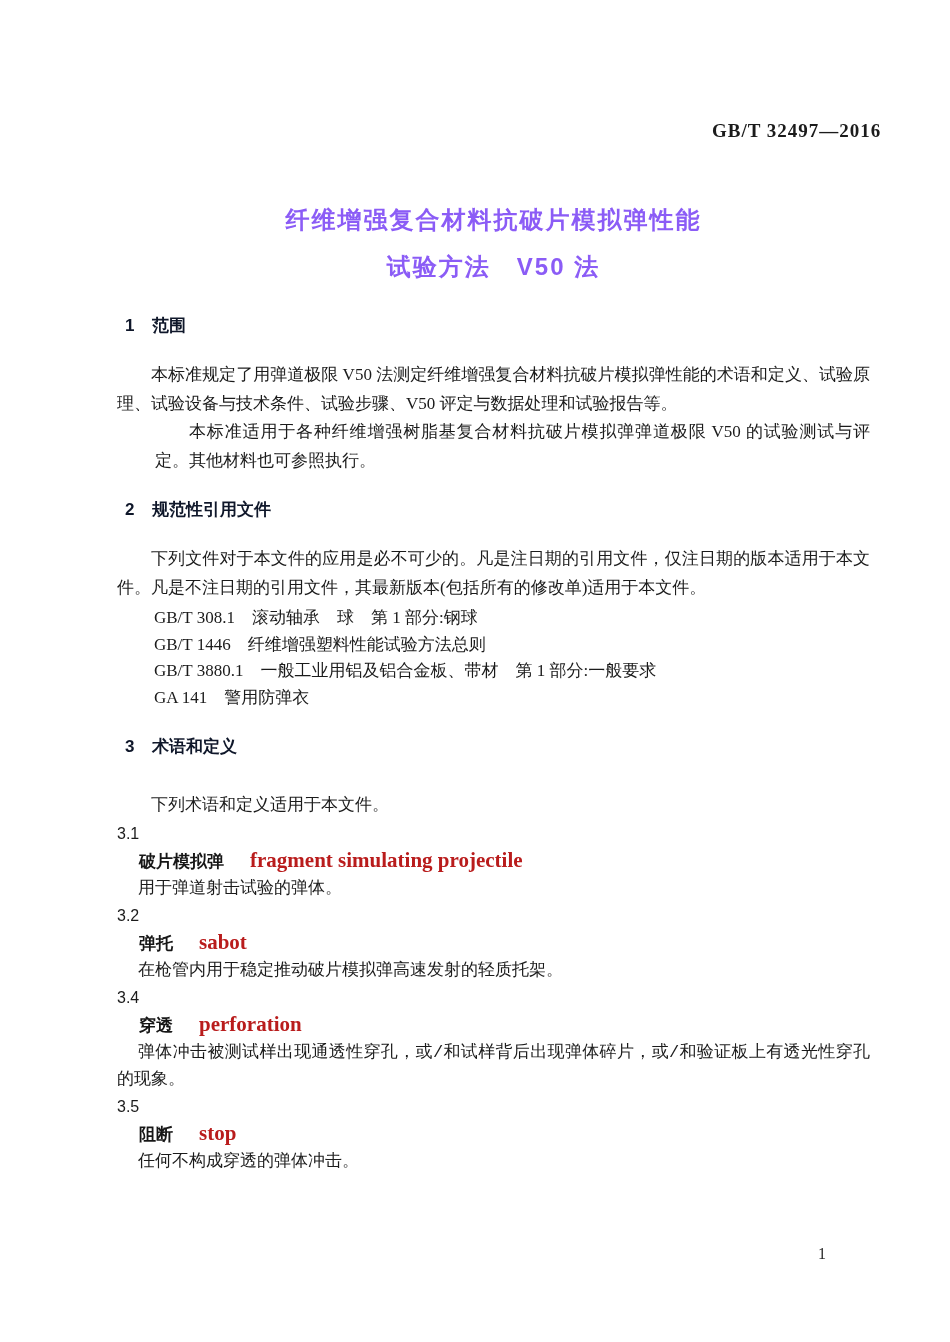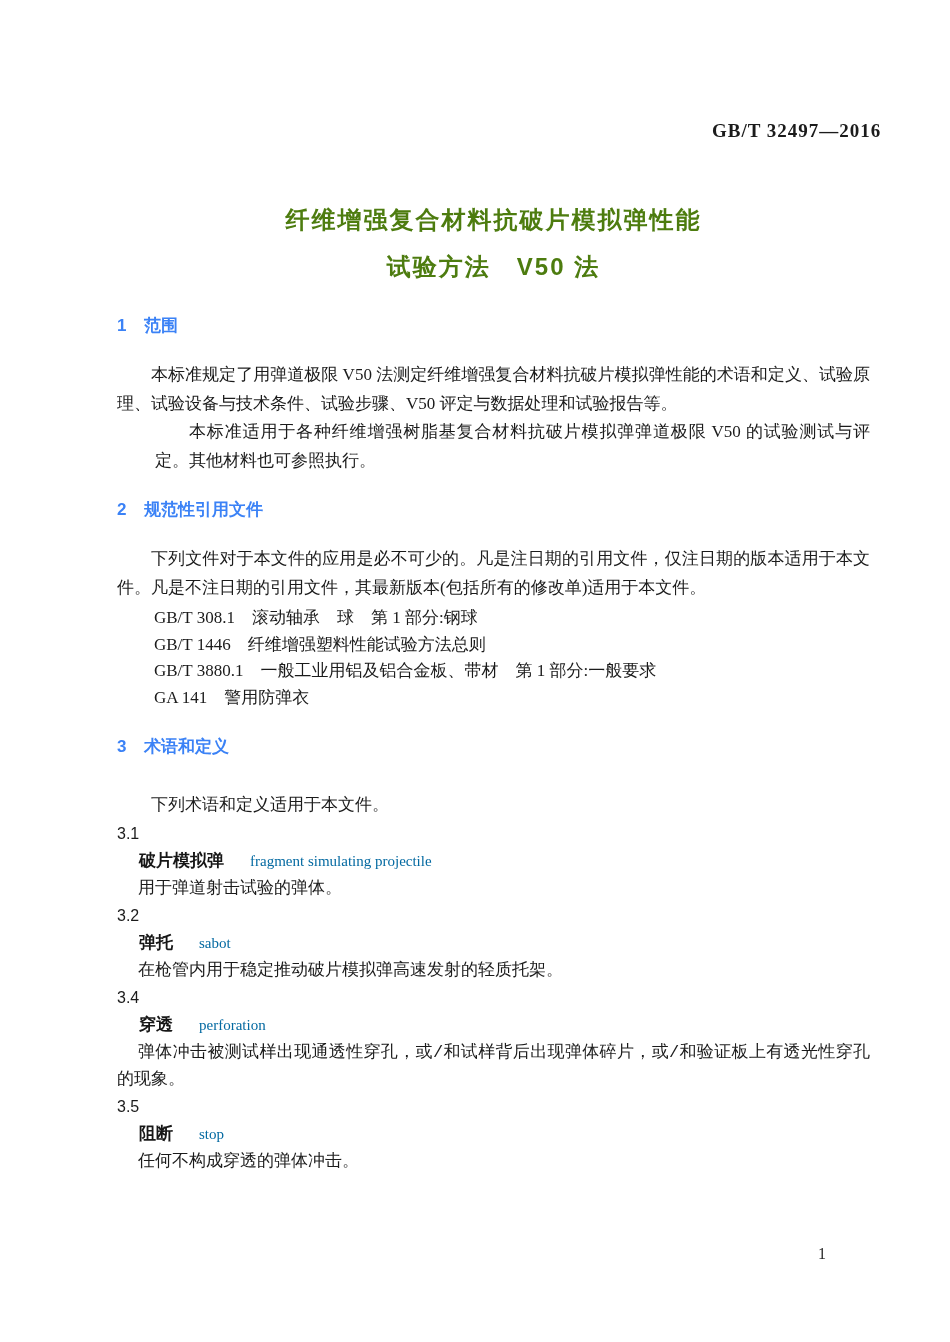--- a/index.html
+++ b/index.html
@@ -29,28 +29,29 @@
     width: 753px;
   }
   .doc-title {
     margin-top: 196px;
     text-align: center;
     font-family: "Liberation Sans", "DejaVu Sans", sans-serif;
     font-weight: bold;
     font-size: 24px;
     line-height: 47px;
     letter-spacing: 2px;
-    color: #4d7c0f;
+    color: #8b5cf6;
   }
   .sec-heading {
     font-family: "Liberation Sans", "DejaVu Sans", sans-serif;
     font-size: 17px;
     font-weight: bold;
     line-height: 20px;
-    color: #3b82f6;
+    color: #0f172a;
+    margin-left: 8px;
   }
   .sec-heading .sec-num { display: inline-block; min-width: 10px; margin-right: 17px; }
   .mt-sec1 { margin-top: 26px; }
   .mt-sec2 { margin-top: 25px; }
   .mt-sec3 { margin-top: 26px; }
   .para {
     font-size: 17px;
     line-height: 28.5px;
     text-align: justify;
     text-indent: 34px;
@@ -74,24 +75,24 @@
   }
   .term-line { padding-left: 22px; line-height: 27px; }
   .term-zh {
     font-family: "Liberation Sans", "DejaVu Sans", sans-serif;
     font-weight: bold;
     font-size: 17px;
     color: #161616;
   }
   .term-en {
     font-family: "Liberation Serif", "DejaVu Serif", serif;
-    font-weight: normal;
-    font-size: 15px;
+    font-weight: bold;
+    font-size: 21px;
     margin-left: 26px;
-    color: #0369a1;
+    color: #b91c1c;
   }
   .term-def {
     font-size: 17px;
     line-height: 27px;
     text-align: justify;
     text-indent: 21px;
     font-family: Liberation Mono, monospace;
   }
   .page-number {
     position: absolute;

